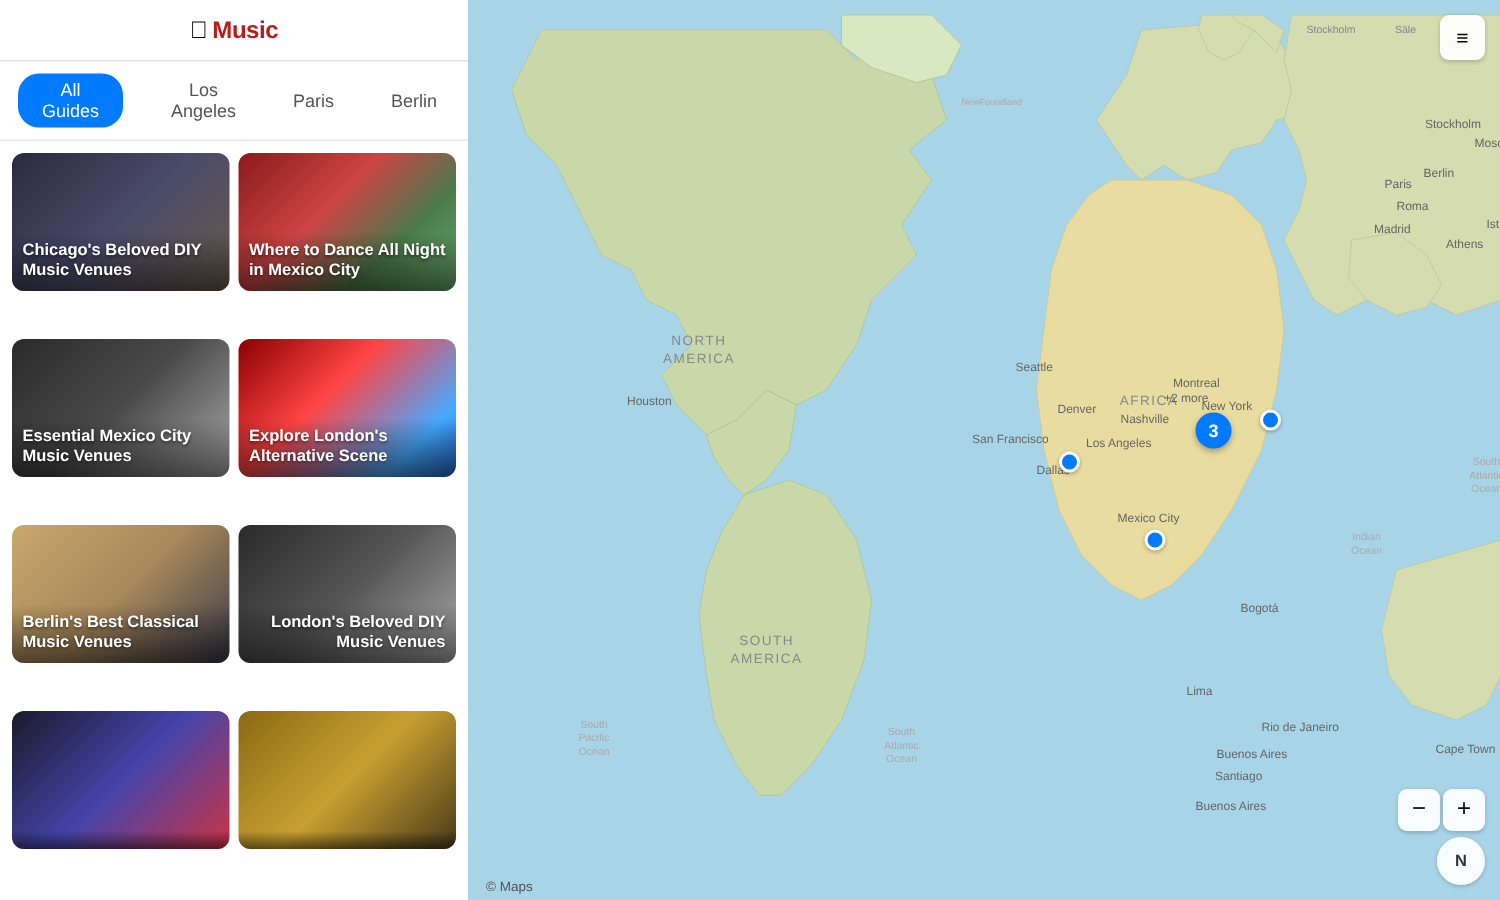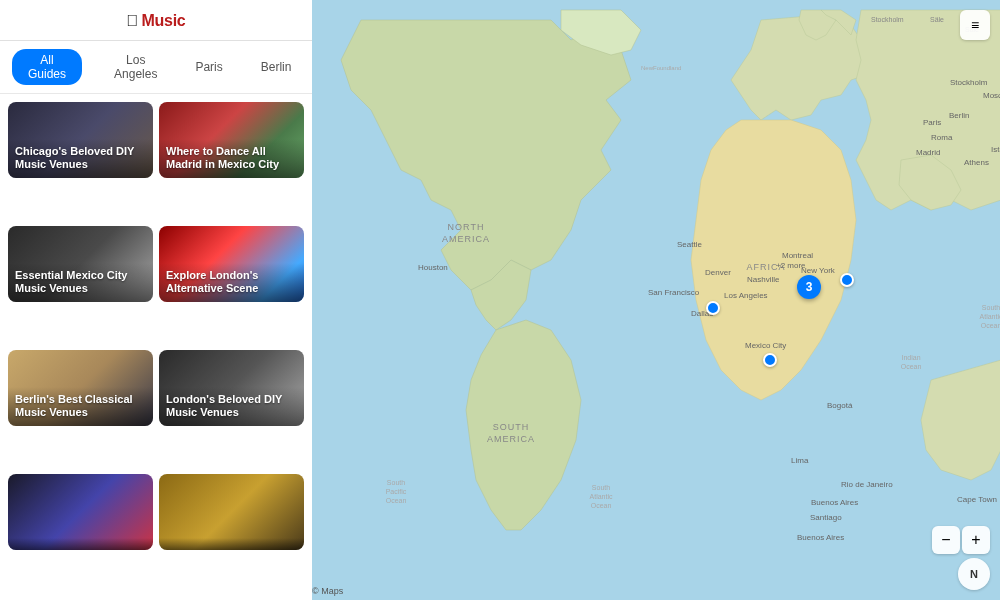--- a/index.html
+++ b/index.html
@@ -80,21 +80,21 @@
       padding: 8px;
       display: grid;
       grid-template-columns: 1fr 1fr;
       gap: 6px;
     }
 
     .guide-card {
       position: relative;
       border-radius: 8px;
       overflow: hidden;
-      height: 76px;
+      height: 92px;
       cursor: pointer;
     }
 
     .guide-label {
       position: absolute;
       bottom: 0;
       left: 0;
       right: 0;
       padding: 6px 7px;
       color: #fff;
@@ -123,20 +123,21 @@
       background: linear-gradient(135deg, #8B0000 0%, #FF4444 40%, #44aaff 80%, #2266cc 100%);
     }
     .card-berlin-classical {
       background: linear-gradient(135deg, #c8a86a 0%, #a8885a 50%, #3a3a4a 100%);
     }
     .card-berlin-diy {
       background: linear-gradient(135deg, #1a1a2a 0%, #3a3a5a 50%, #888 100%);
     }
     .card-london-diy {
       background: linear-gradient(135deg, #2a2a2a 0%, #555 50%, #aaa 100%);
+      text-align: right;
     }
     .card-bottom-left {
       background: linear-gradient(135deg, #1a1a2a 0%, #4444aa 50%, #cc3344 100%);
     }
     .card-bottom-right {
       background: linear-gradient(135deg, #8B6914 0%, #c8a030 50%, #4a3a1a 100%);
     }
 
     
     .map-panel {
@@ -218,21 +219,21 @@
       font-size: 11px;
       font-weight: 700;
       color: #333;
       box-shadow: 0 1px 3px rgba(0,0,0,0.2);
       cursor: pointer;
     }
 
     .map-attribution {
       position: absolute;
       bottom: 4px;
-      left: 0;
+      left: 12px;
       font-size: 9px;
       color: #555;
       text-align: center;
     }
 
     
     .map-pin {
       position: absolute;
       transform: translate(-50%, -50%);
     }
@@ -284,21 +285,21 @@
   </div>
 
   <div class="guides-grid">
 
     <div class="guide-card card-chicago">
       <span class="guide-label">Chicago's Beloved DIY Music Venues</span>
     </div>
 
 
     <div class="guide-card card-mexico-dance">
-      <span class="guide-label">Where to Dance All Madrid in Mexico City</span>
+      <span class="guide-label">Where to Dance All Night in Mexico City</span>
     </div>
 
     <div class="guide-card card-mexico-venues">
       <span class="guide-label">Essential Mexico City Music Venues</span>
     </div>
 
     <div class="guide-card card-london-alt">
       <span class="guide-label">Explore London's Alternative Scene</span>
     </div>
 

